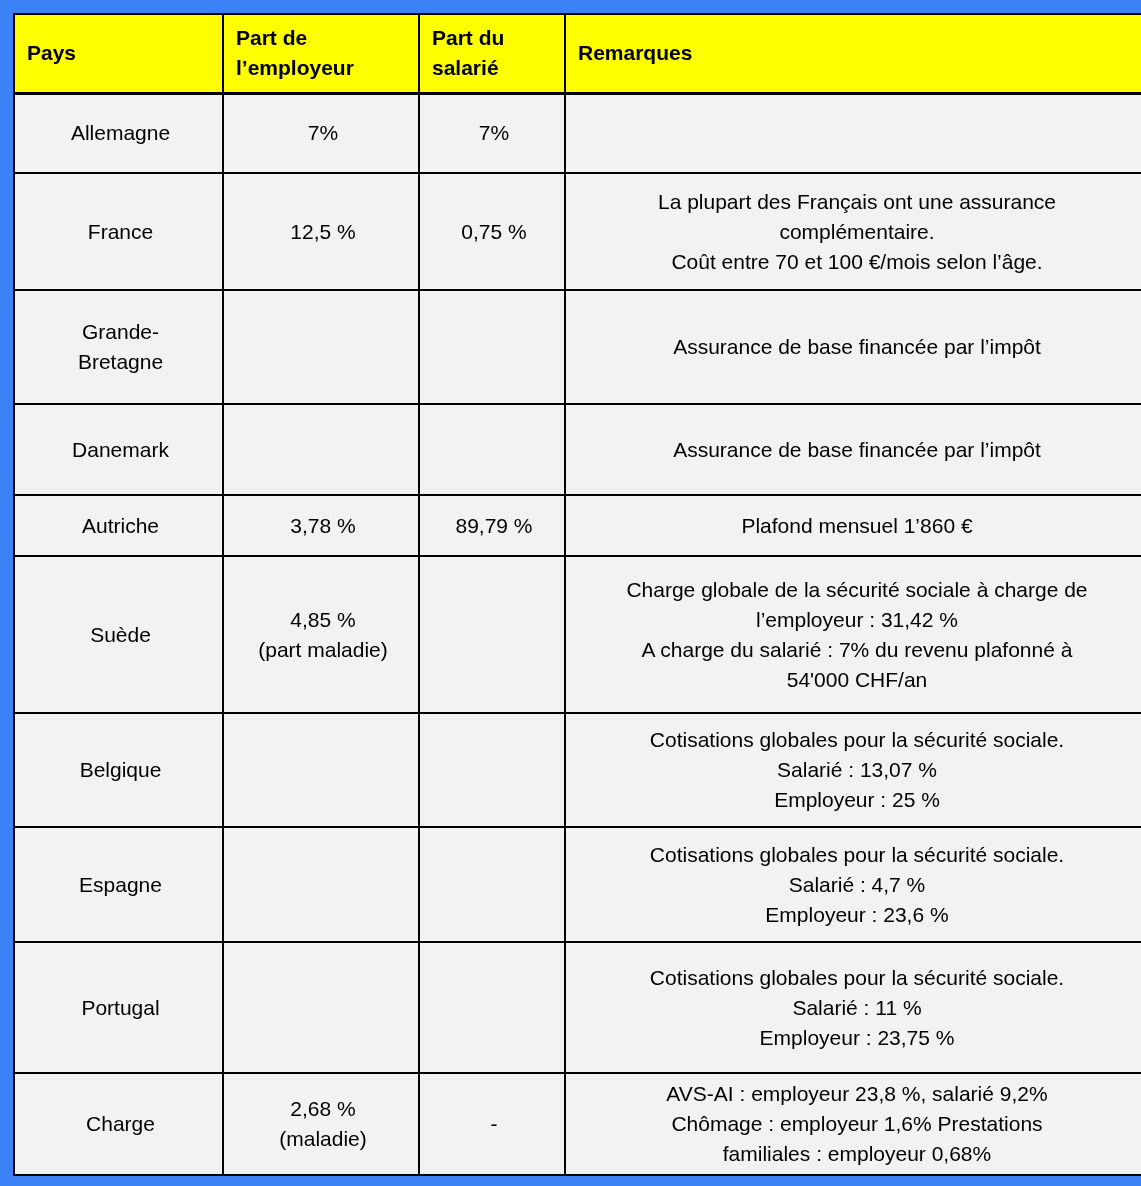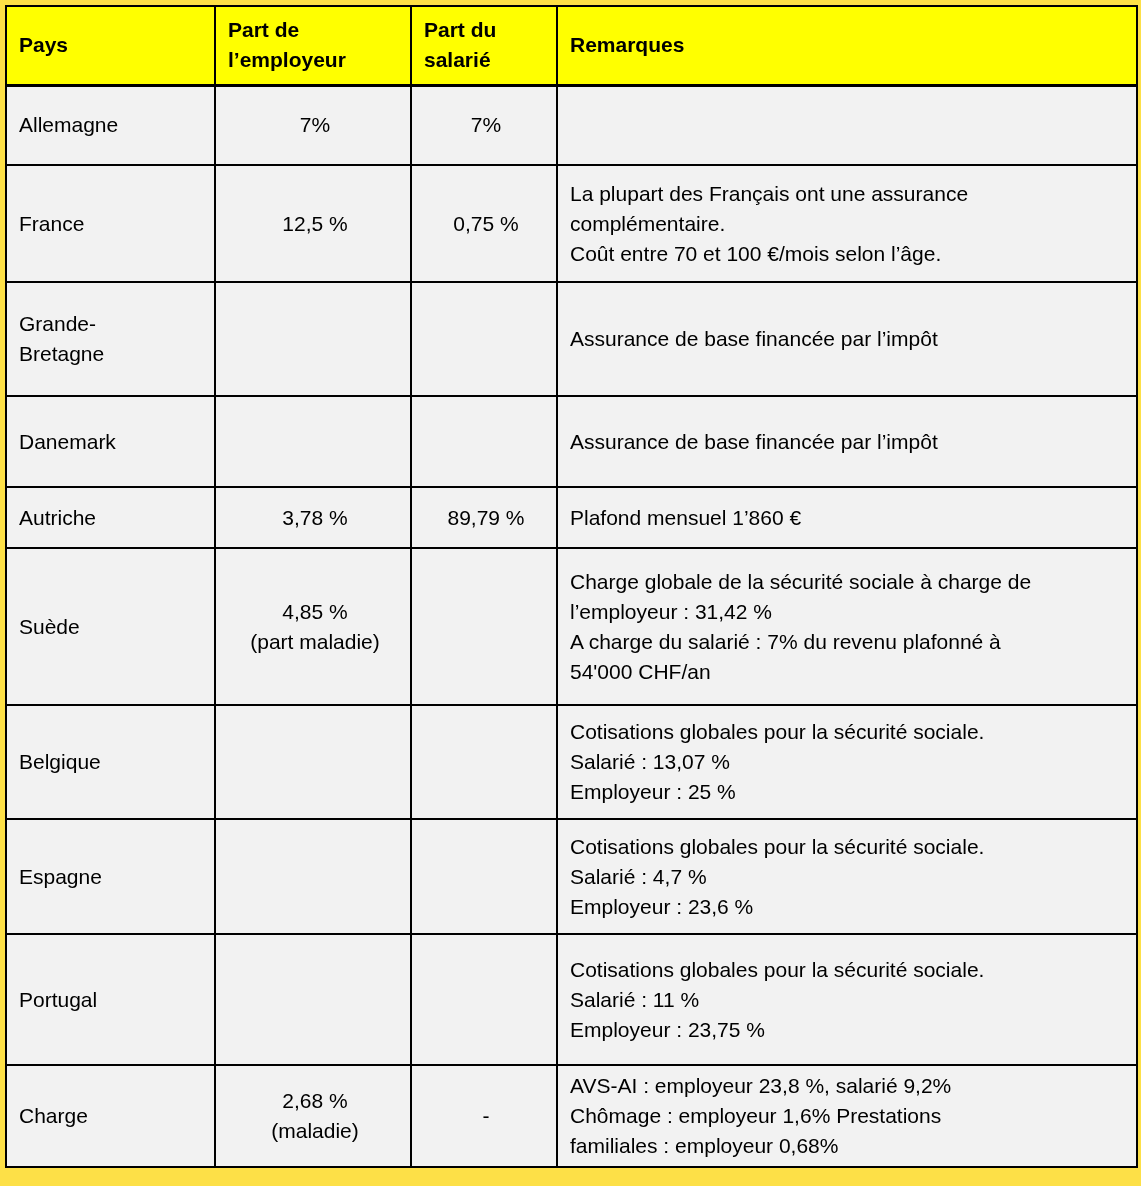--- a/index.html
+++ b/index.html
@@ -10,23 +10,23 @@
   }
   html, body {
     margin: 0;
     padding: 0;
     background: #ffffff;
     font-family: "Liberation Sans", "DejaVu Sans", sans-serif;
   }
   .page {
     width: 1141px;
     height: 1186px;
-    background: #fde047;
+    background: #3b82f6;
     box-sizing: border-box;
-    padding: 5px;
+    padding: 13px;
   }
   table.insurance-table {
     border-collapse: collapse;
     table-layout: fixed;
     width: 1131px;
     color: var(--text, #000);
     font-size: 21px;
     line-height: 30px;
   }
   table.insurance-table col.c-pays      { width: 209px; }
@@ -35,20 +35,21 @@
   table.insurance-table col.c-remarques { width: 580px; }
 
   table.insurance-table th,
   table.insurance-table td {
     border: 2px solid var(--border, #000);
     vertical-align: middle;
     white-space: pre-line;
     box-sizing: border-box;
     padding: 4px 8px 4px 12px;
     overflow: hidden;
+    text-align: center;
   }
   table.insurance-table th {
     background: var(--header-bg, #FFFF00);
     text-align: left;
     font-weight: bold;
     border-bottom-width: 3px;
   }
   table.insurance-table td {
     background: var(--cell-bg, #F2F2F2);
   }

